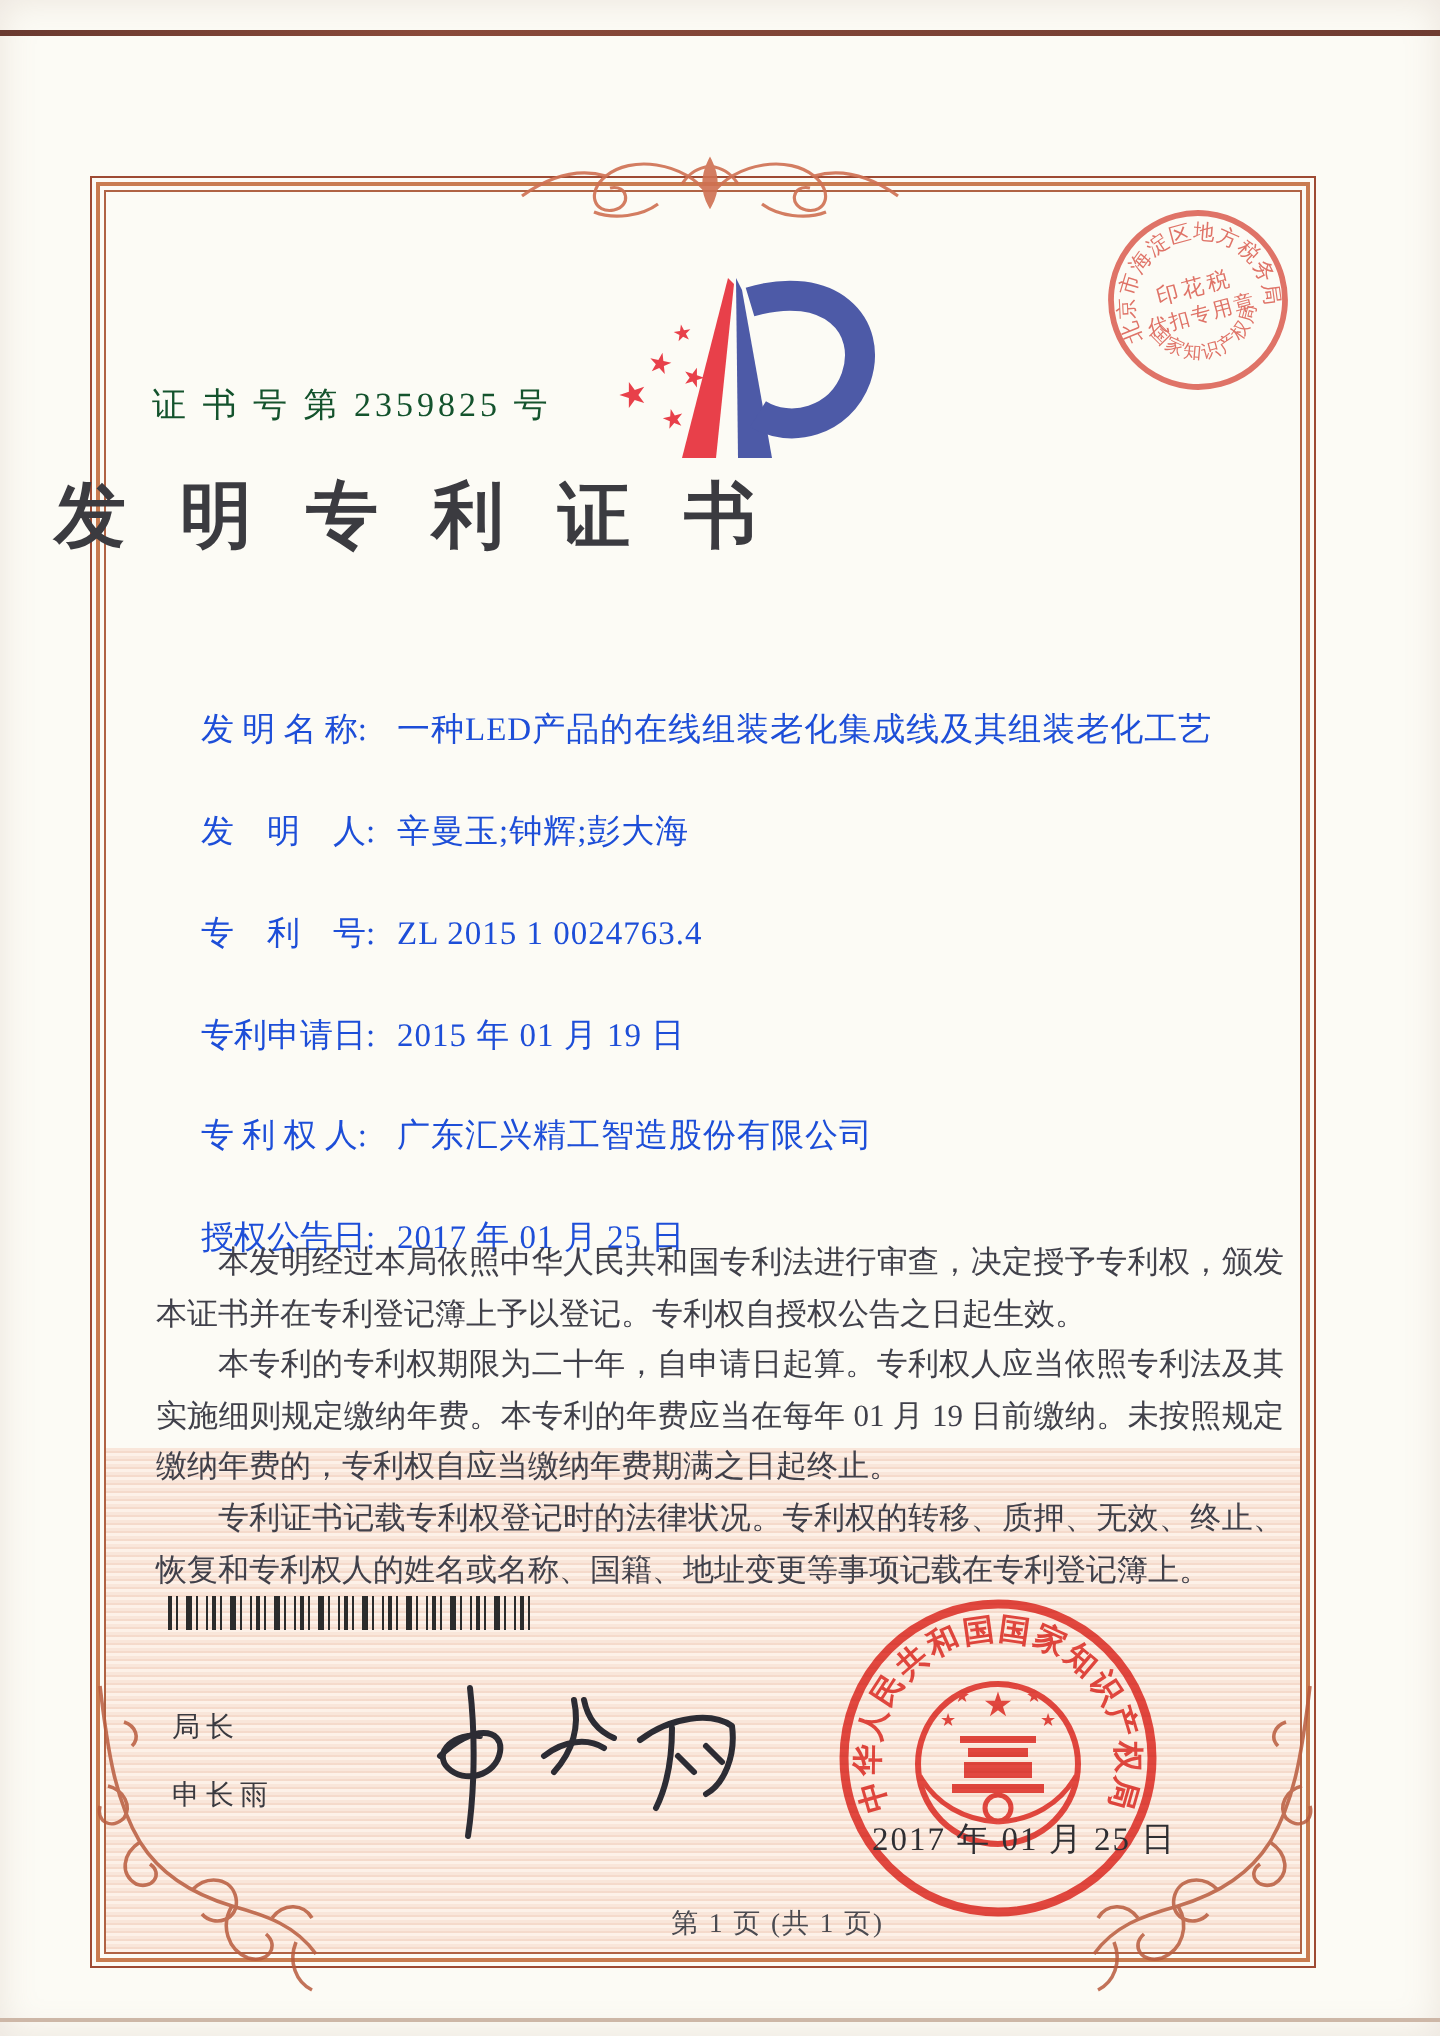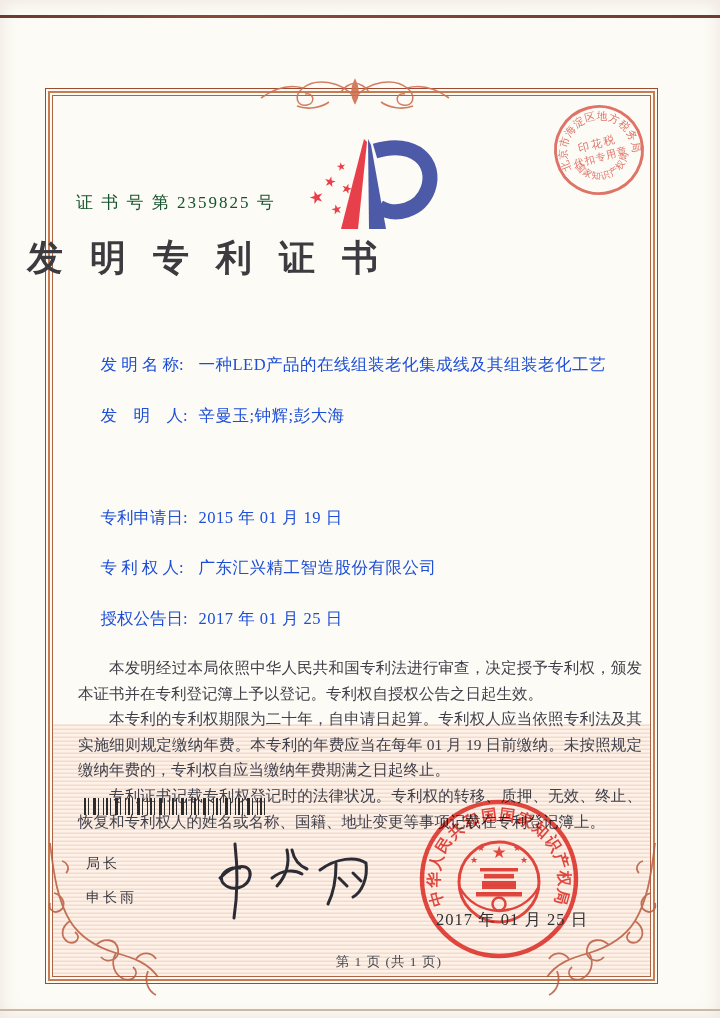--- a/index.html
+++ b/index.html
@@ -23,21 +23,21 @@
     background:repeating-linear-gradient(to bottom,
       #f9e6da 0px,#f9e6da 1.5px,rgba(236,178,152,.45) 1.5px,rgba(236,178,152,.45) 2.5px,
       #fdf1e8 2.5px,#fdf1e8 4px);}
   .cert-no{left:76px;top:147px;font-size:17px;letter-spacing:2px;white-space:pre;color:#14532d;margin-top:44px;}
   .title{left:0;top:234px;width:720px;text-align:left;font-size:36px;font-weight:600;
     letter-spacing:27px;text-indent:27px;color:#3b3b40;}
   .field{left:84px;width:560px;font-size:16.5px;white-space:pre;color:#1d4ed8;}
   .field .lbl{display:inline-block;width:92px;}
   .field .val{margin-left:6px;letter-spacing:.5px;}
   .body-text{left:78px;top:619px;width:564px;font-size:15.5px;line-height:25.6px;
-    text-align:justify;color:#40404a;margin-top:36px;}
+    text-align:justify;color:#40404a;}
   .body-text p{margin:0;text-indent:2em;}
   .barcode{left:84px;top:798px;width:182px;height:17px;
     background:repeating-linear-gradient(90deg,
       #2b2b2b 0 2px,transparent 2px 4px,#2b2b2b 4px 5px,transparent 5px 9px,
       #2b2b2b 9px 12px,transparent 12px 14px,#2b2b2b 14px 15px,transparent 15px 19px,
       #2b2b2b 19px 20px,transparent 20px 22px);}
   .signer{left:86px;font-size:14px;letter-spacing:3px;color:#3a3a40;}
   .seal-date{left:436px;top:909px;font-size:16.5px;letter-spacing:1px;color:#2f2f33;white-space:pre;}
   .footer-page{left:262px;top:953px;width:180px;text-align:right;font-size:13.5px;
     letter-spacing:1px;color:#4a4a50;white-space:pre;}
@@ -132,20 +132,23 @@
     <text x="60" y="71" text-anchor="middle" fill="#dd685c" font-size="10.5" letter-spacing="1">代扣专用章</text>
   </svg>
 
   <div class="abs title">发明专利证书</div>
 
   <div class="abs field" style="top:334px">
     <span class="lbl">发 明 名 称:</span><span class="val">一种LED产品的在线组装老化集成线及其组装老化工艺</span>
   </div>
   <div class="abs field" style="top:385px">
     <span class="lbl">发　明　人:</span><span class="val">辛曼玉;钟辉;彭大海</span>
+  </div>
+  <div class="abs field" style="top:436px">
+    <span class="lbl">专　利　号:</span><span class="val">ZL 2015 1 0024763.4</span>
   </div>
   <div class="abs field" style="top:487px">
     <span class="lbl">专利申请日:</span><span class="val">2015 年 01 月 19 日</span>
   </div>
   <div class="abs field" style="top:537px">
     <span class="lbl">专 利 权 人:</span><span class="val">广东汇兴精工智造股份有限公司</span>
   </div>
   <div class="abs field" style="top:588px">
     <span class="lbl">授权公告日:</span><span class="val">2017 年 01 月 25 日</span>
   </div>

